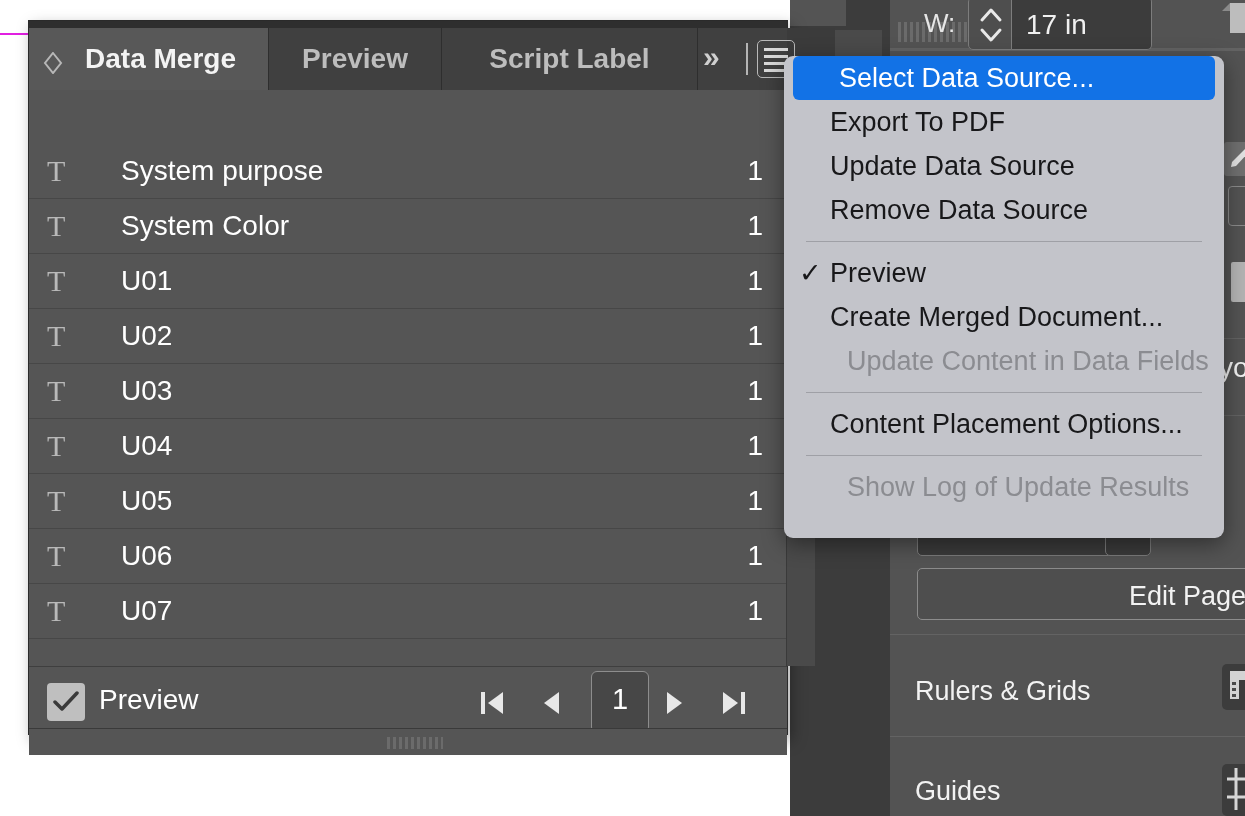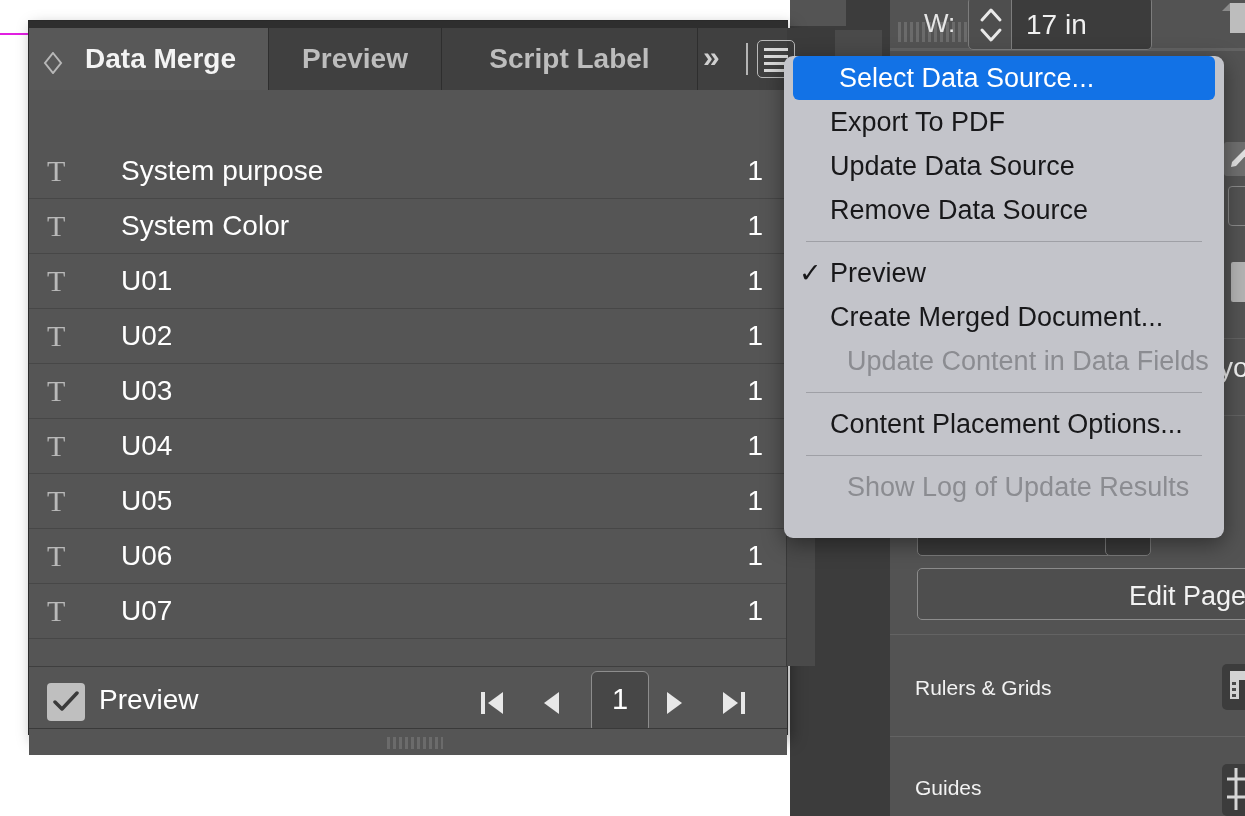--- a/index.html
+++ b/index.html
@@ -35,21 +35,21 @@
   .pencil-icon svg{position:absolute;left:4px;top:4px;}
 
   .partial-field{position:absolute;left:1228px;top:186px;width:28px;height:40px;border:1px solid #8a8a8a;border-radius:4px;box-sizing:border-box;}
   .partial-swatch{position:absolute;left:1231px;top:262px;width:16px;height:40px;background:#b3b3b3;border-radius:2px;}
   .partial-yo{position:absolute;left:1219px;top:352px;font-size:28px;color:#f2f2f2;}
 
   .rp-field{position:absolute;background:#3a3a3a;border:1px solid #7a7a7a;border-radius:5px;box-sizing:border-box;}
   .rp-btn{position:absolute;left:917px;top:568px;width:340px;height:52px;background:#4e4e4e;border:1px solid #8c8c8c;border-radius:5px;box-sizing:border-box;}
   .rp-btn span{position:absolute;right:10px;top:12px;font-size:27px;color:#f2f2f2;}
 
-  .rp-section{position:absolute;left:915px;font-size:21px;color:#f2f2f2;}
+  .rp-section{position:absolute;left:915px;font-size:27px;color:#f2f2f2;}
 
   .rp-icon-box{position:absolute;width:42px;height:46px;background:#3c3c3c;border-radius:5px;}
 
   .grip{position:absolute;background:
     repeating-linear-gradient(to right,#6b6b6b 0 3px,transparent 3px 6px);}
 
   
   #panel{
     position:absolute;left:28px;top:20px;width:760px;height:715px;
     background:#555555;border:1px solid #2a2a2a;box-sizing:border-box;

